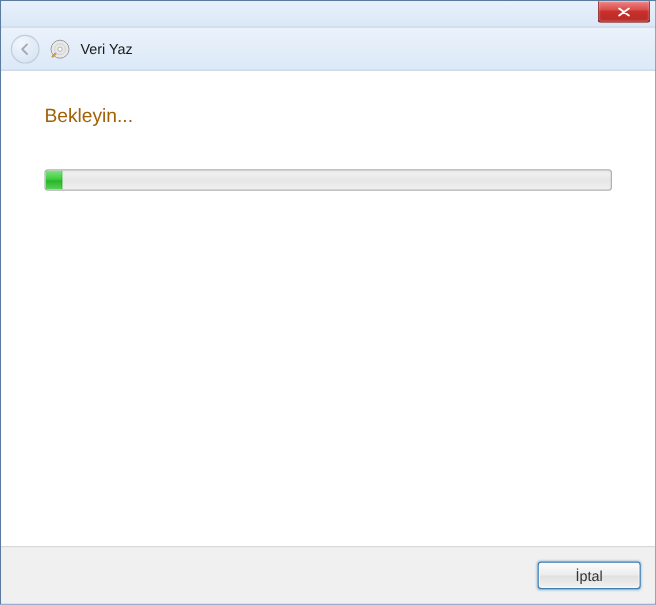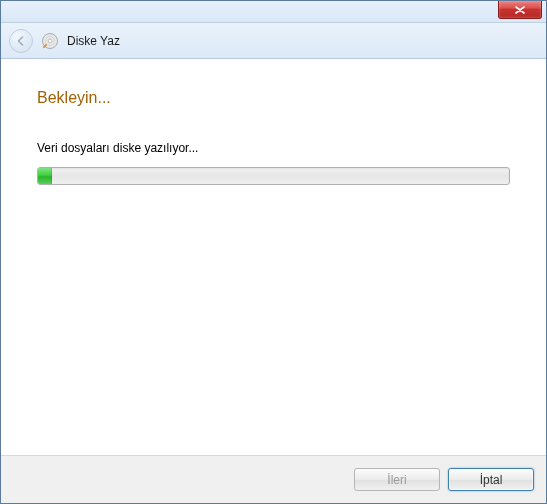--- a/index.html
+++ b/index.html
@@ -155,29 +155,27 @@
       </svg>
     </div>
     <div class="disc-icon">
       <svg width="18" height="18" viewBox="0 0 18 18">
         <circle cx="9" cy="9" r="7.5" fill="#e8e8e8" stroke="#9a9a9a" stroke-width="0.8"></circle>
         <circle cx="9" cy="9" r="4.5" fill="none" stroke="#c8c8c8" stroke-width="0.6"></circle>
         <circle cx="9" cy="9" r="1.8" fill="#fff" stroke="#9a9a9a" stroke-width="0.6"></circle>
         <path d="M2 15 L5 12 L6 13 L3 16 Z" fill="#e0a040" stroke="#b07020" stroke-width="0.4"></path>
       </svg>
     </div>
-    <div class="window-title">Diske Yaz</div>
+    <div class="window-title">Veri Yaz</div>
   </div>
 
   <div class="content">
     <div class="heading">Bekleyin...</div>
-    <div class="status-text">Veri dosyaları diske yazılıyor...</div>
     <div class="progress">
       <div class="progress-fill" style="width:3%"></div>
     </div>
   </div>
 
   <div class="footer">
-    <div class="btn disabled">İleri</div>
     <div class="btn primary">İptal</div>
   </div>
 
 </div>
 
 </body></html>

